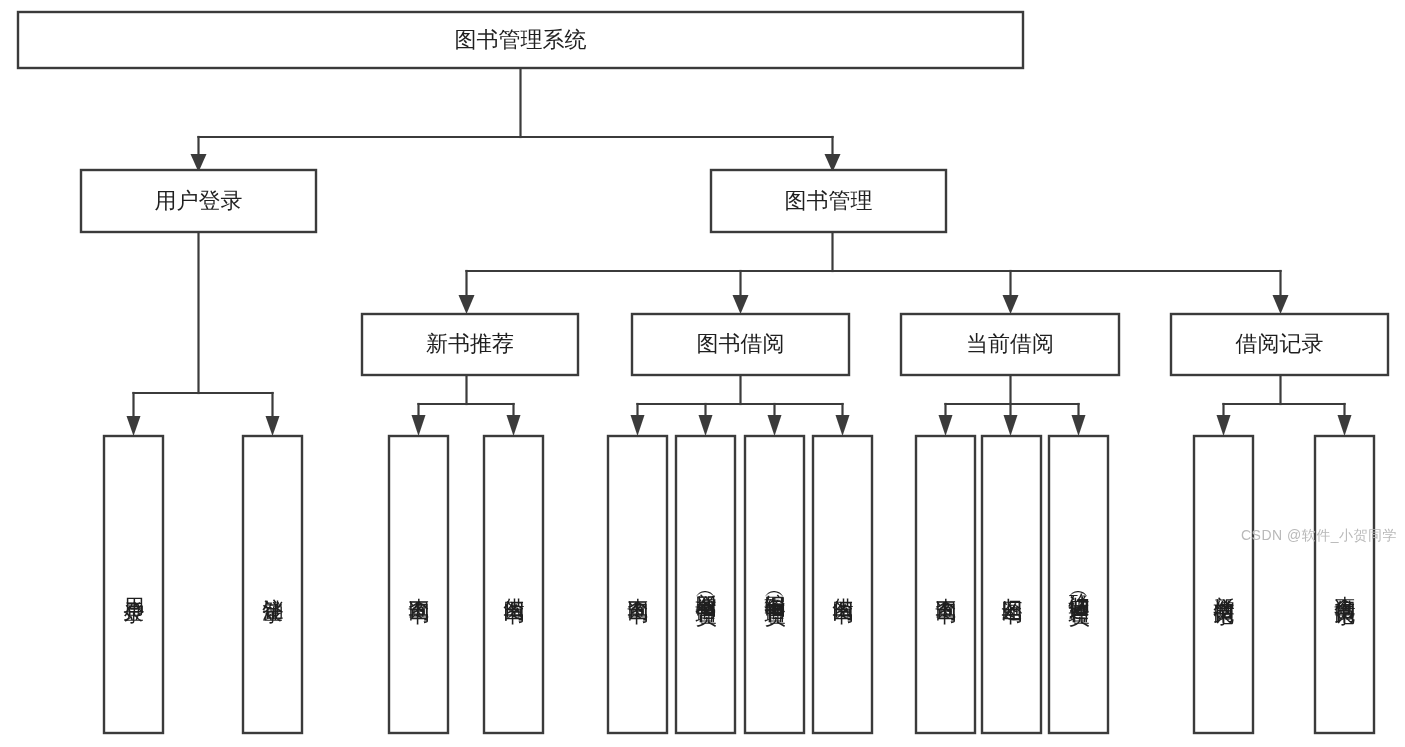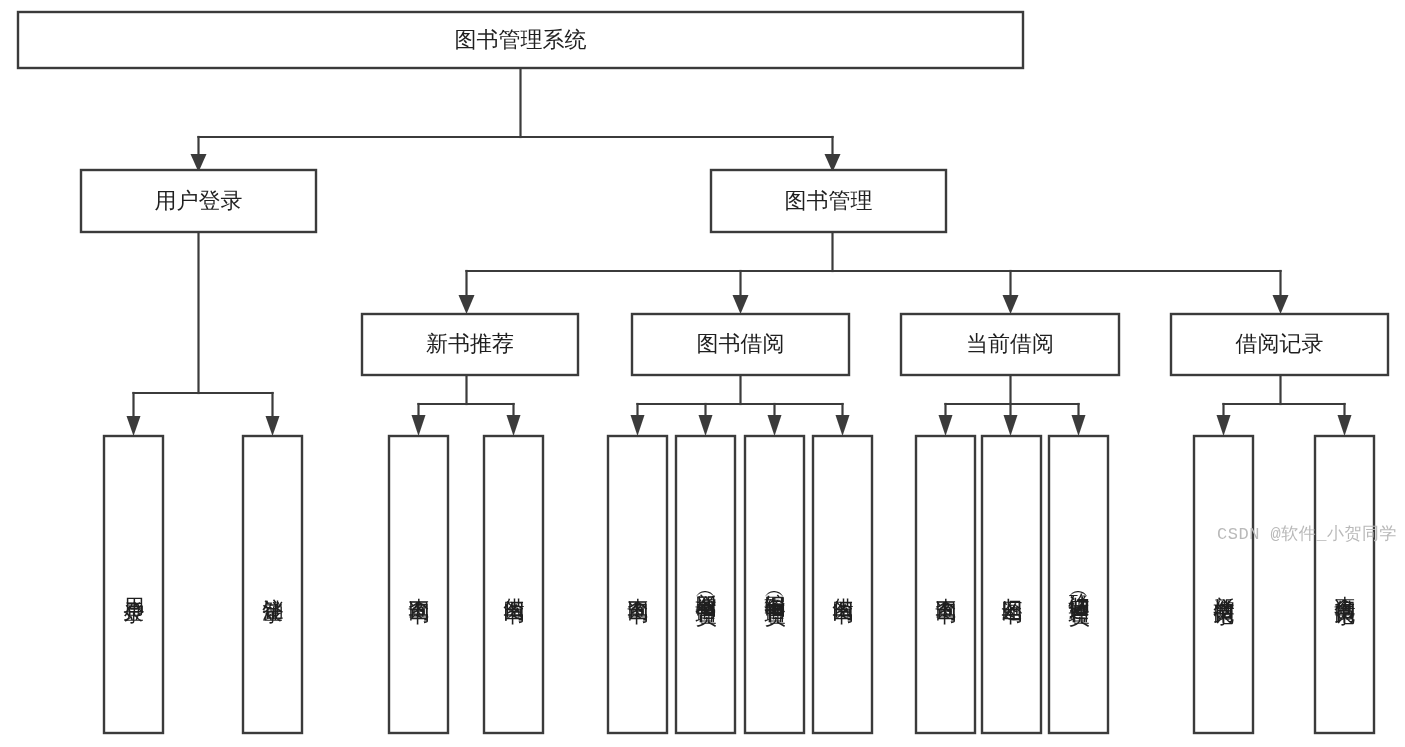--- a/index.html
+++ b/index.html
@@ -61,22 +61,22 @@
     white-space: nowrap;
     display: flex;
     align-items: center;
     justify-content: center;
     pointer-events: none;
   }
   .watermark {
     position: absolute;
     right: 8px;
     bottom: 8px;
-    font-family: Liberation Mono, monospace;
-    font-size: 17px;
+    font-family: Liberation Sans, sans-serif;
+    font-size: 14px;
     color: #b9b9b9;
     letter-spacing: 0.5px;
     white-space: nowrap;
   }
 </style>
 </head>
 <body>
 
 <div id="diagram-root">
 

